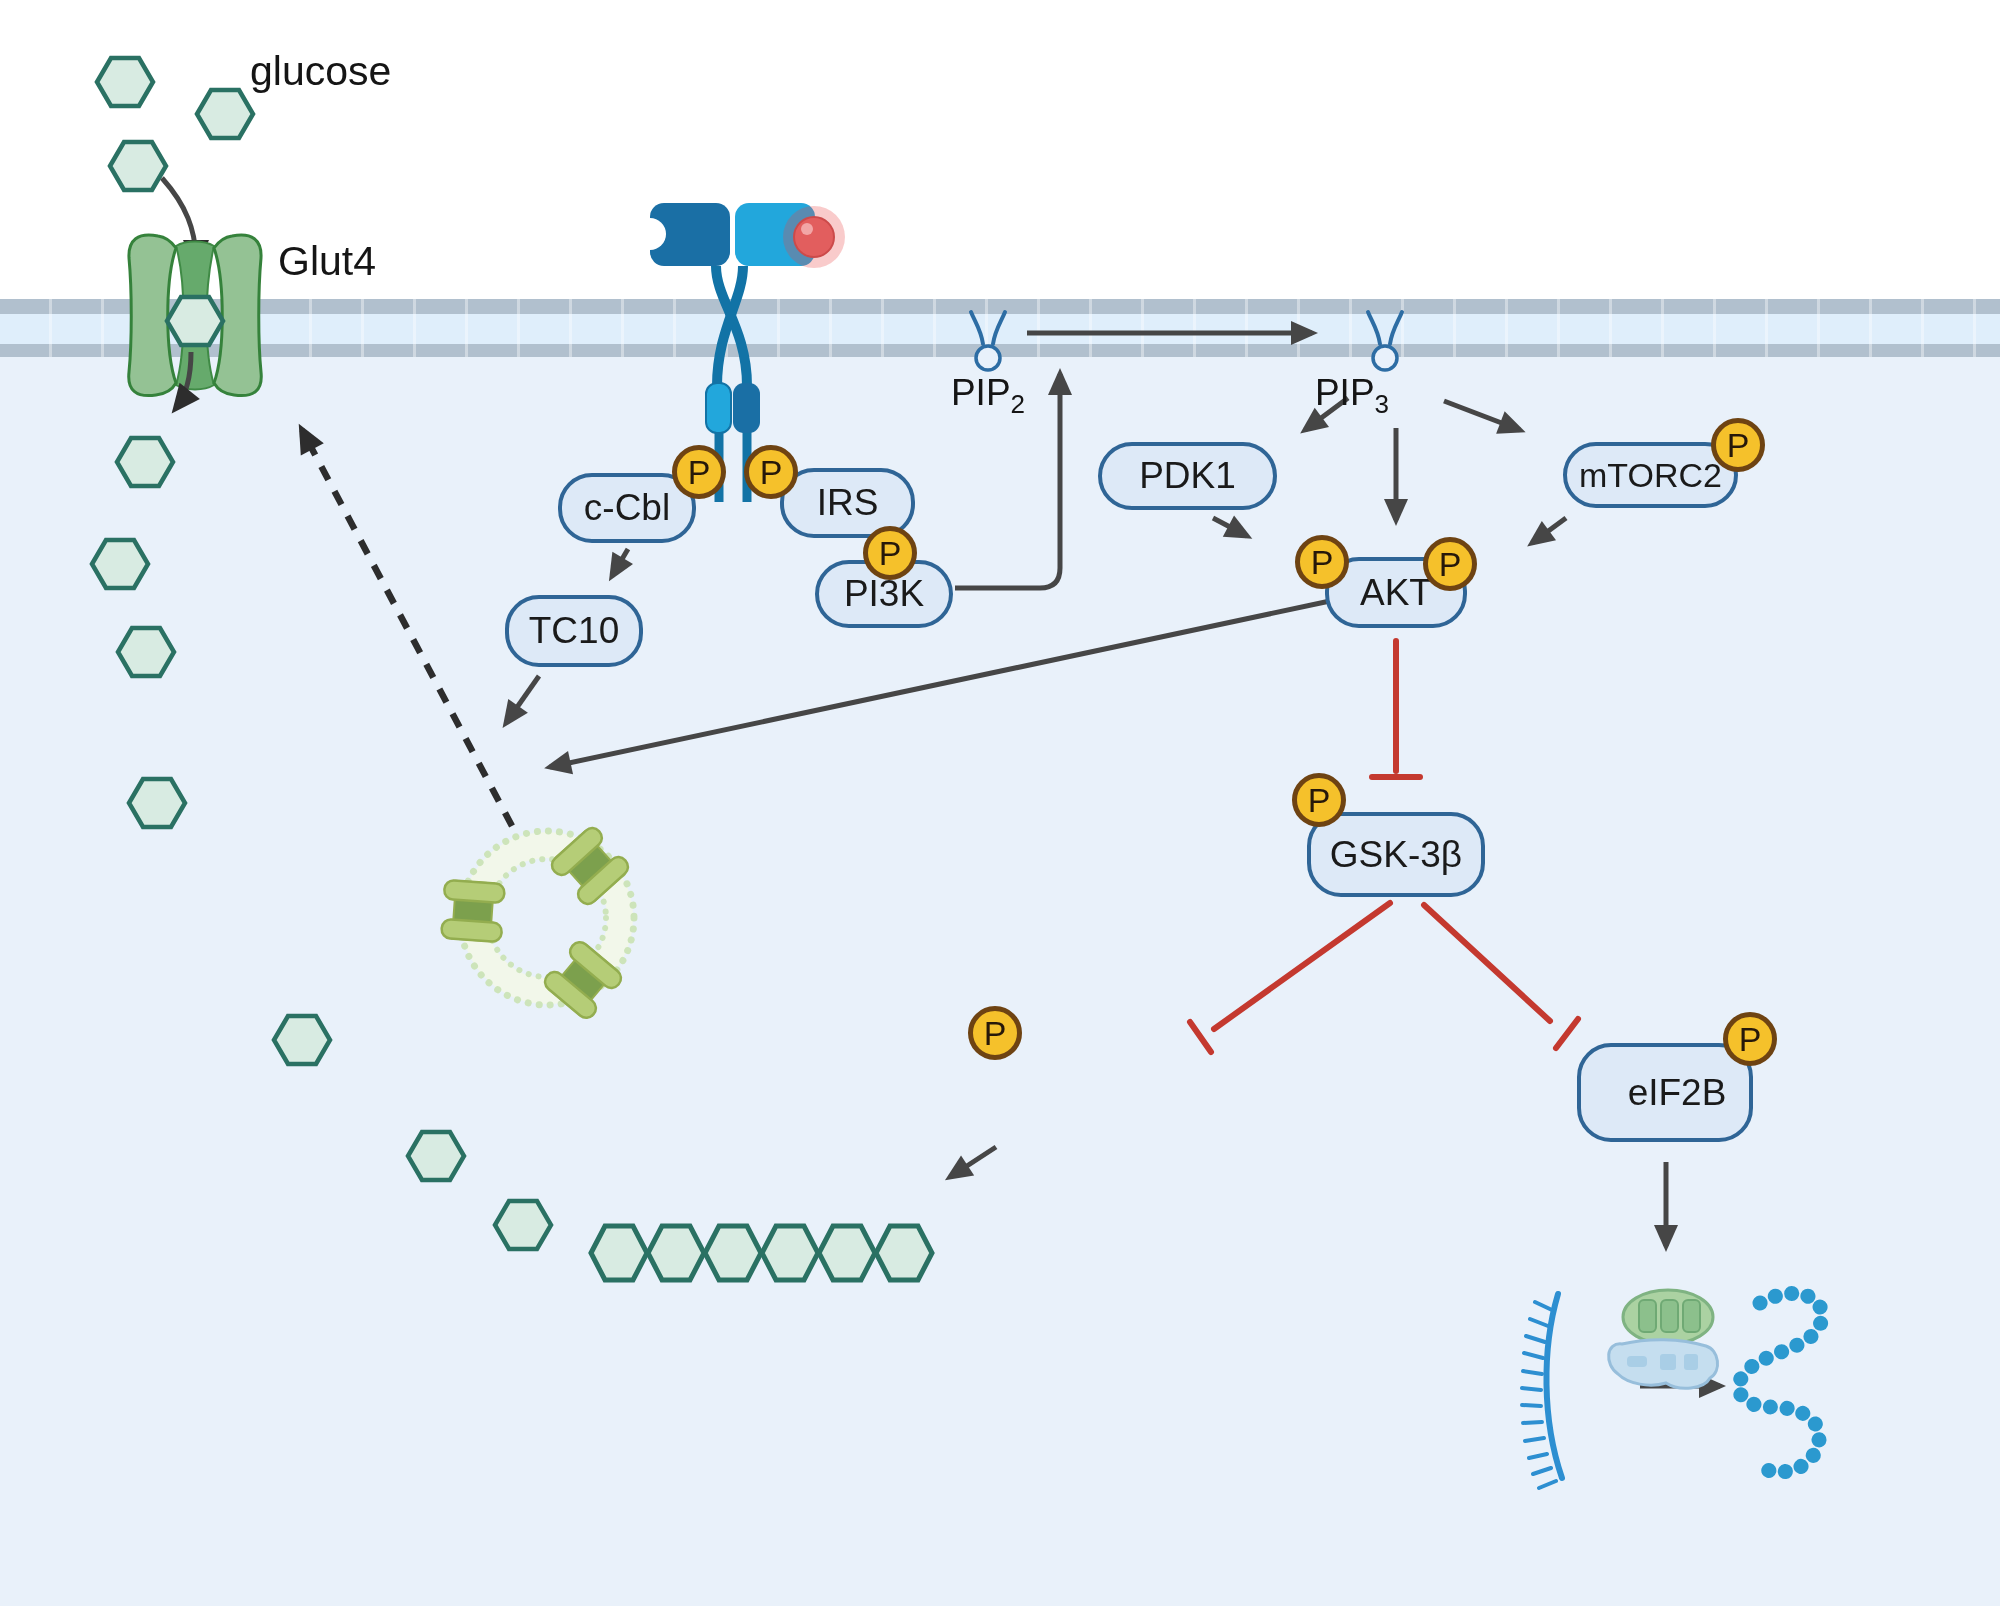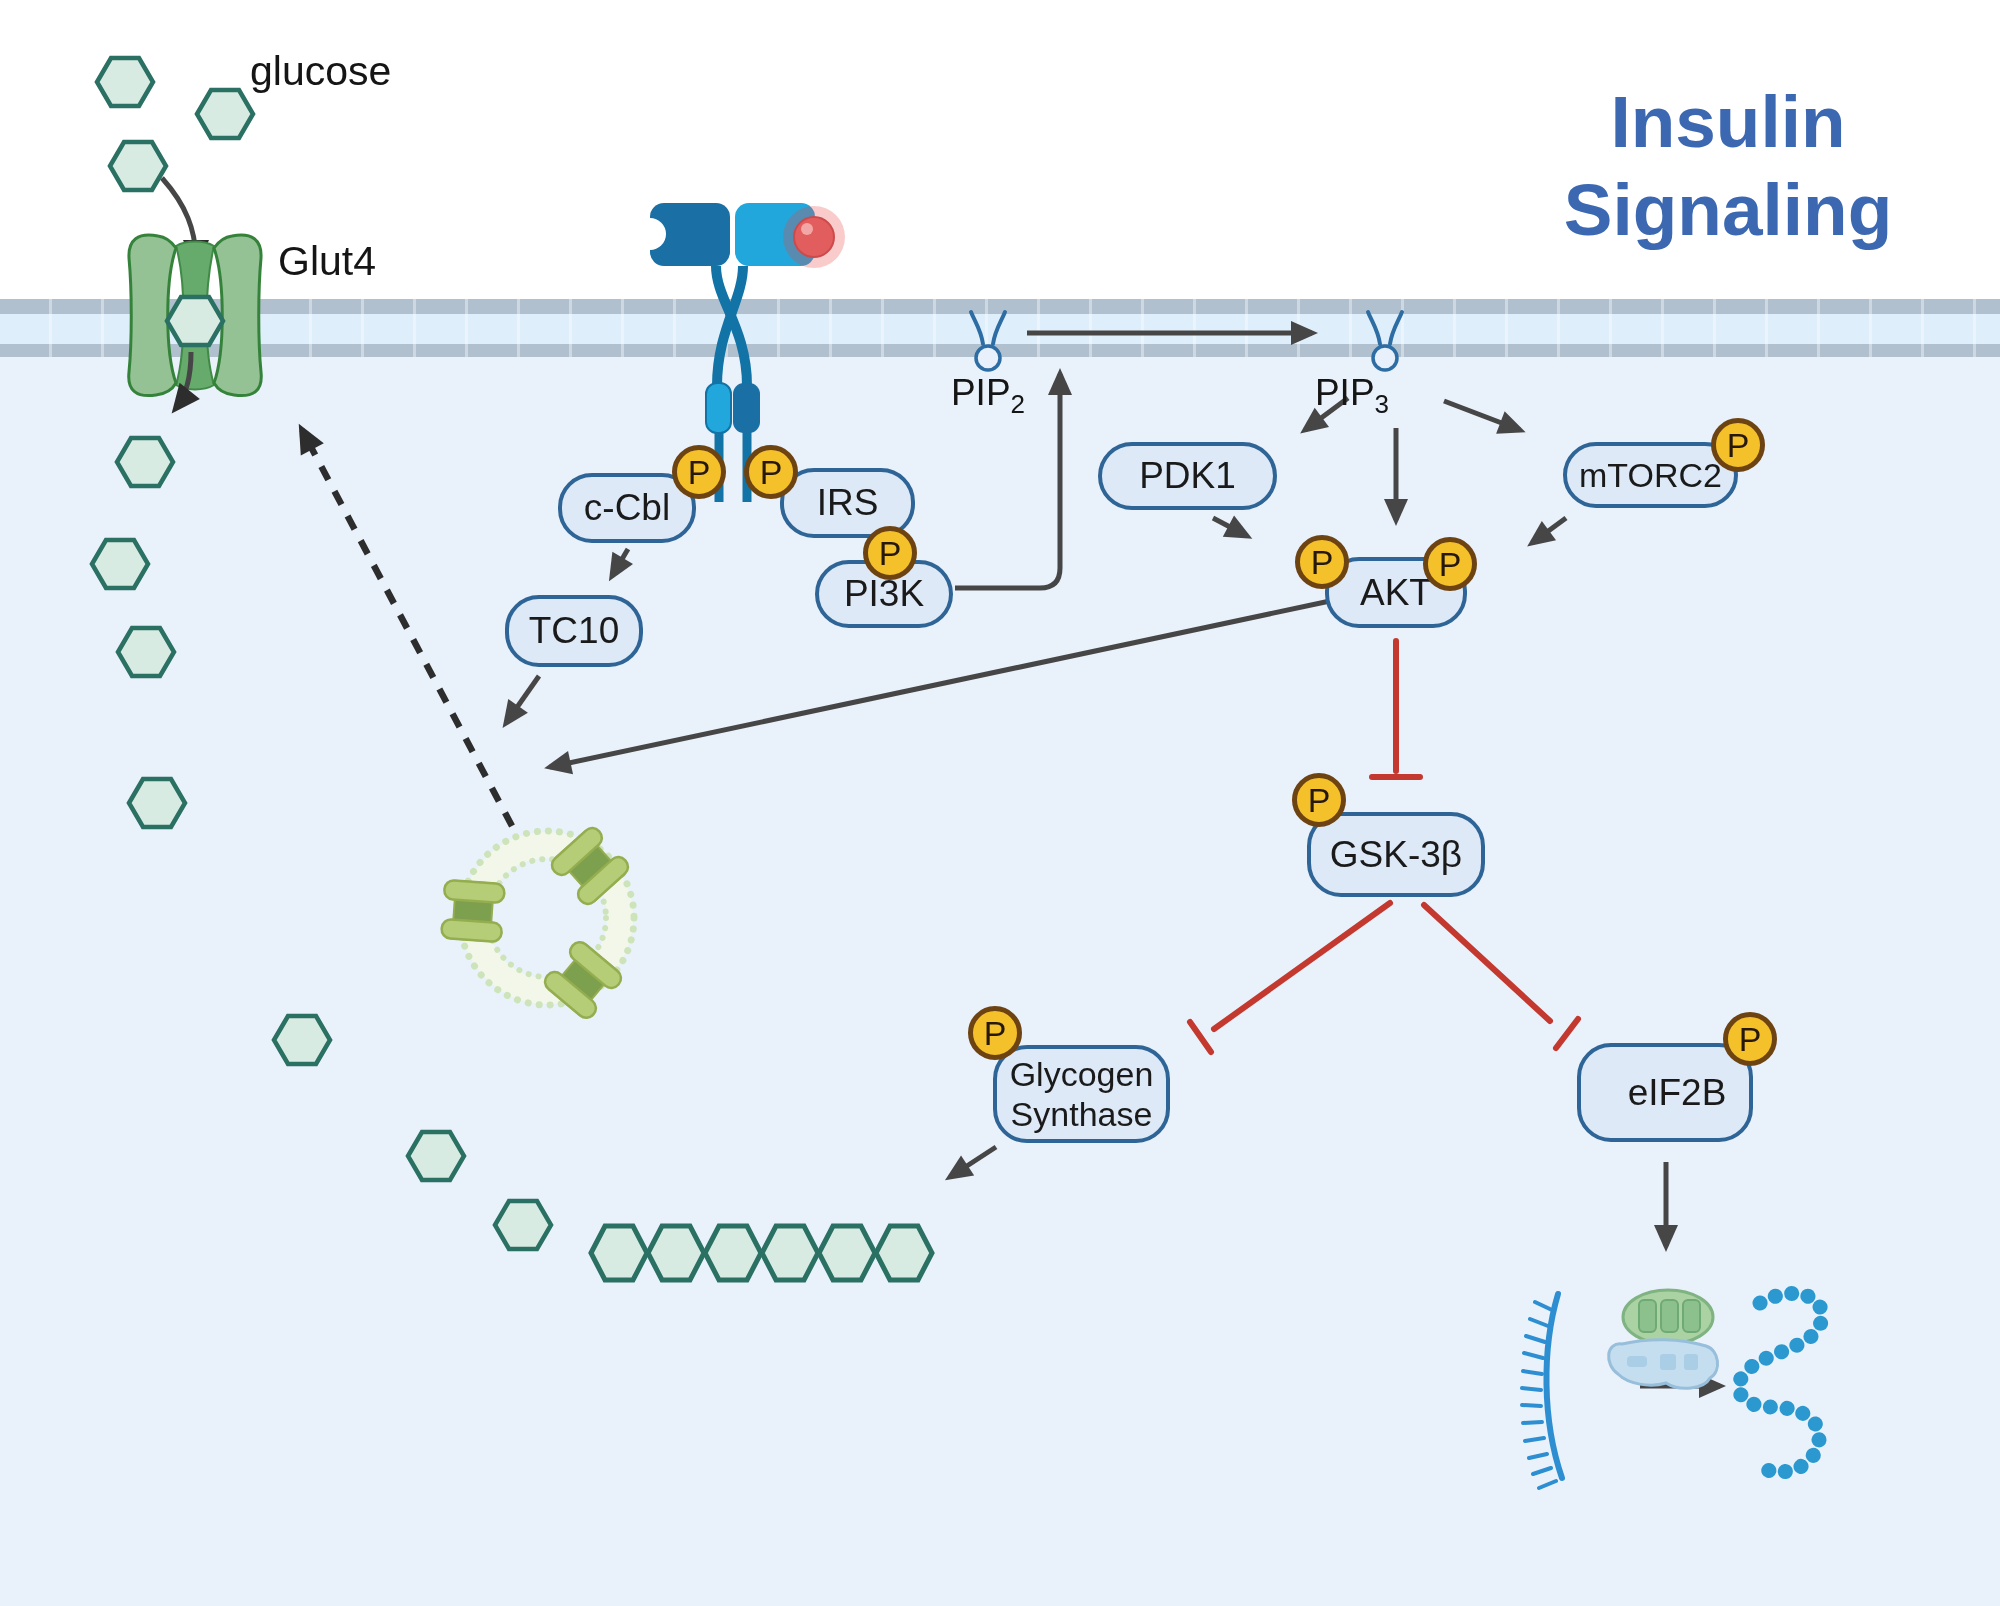--- a/index.html
+++ b/index.html
@@ -190,34 +190,29 @@
       <rect x="1684" y="1354" width="14" height="16" rx="3" fill="#a9cee6"></rect>
     </g>
     <path d="M1760,1303 C1795,1283 1828,1297 1821,1322 C1813,1348 1772,1350 1750,1368 C1728,1386 1740,1407 1771,1407 C1806,1407 1826,1424 1817,1448 C1809,1470 1780,1478 1760,1467" fill="none" stroke="#2b99cf" stroke-width="15" stroke-dasharray="0.1 16.5" stroke-linecap="round"></path>
   </svg>
 
   <div class="lbl lbl-glucose">glucose</div>
   <div class="lbl lbl-glut4">Glut4</div>
   <div class="lbl lbl-pip lbl-pip2"><span>PIP</span><sub>2</sub></div>
   <div class="lbl lbl-pip lbl-pip3"><span>PIP</span><sub>3</sub></div>
 
-  <div class="title">
-    <div>Insulin</div>
-    <div>Signaling</div>
-  </div>
 
   <div class="node" style="left:558px;top:473px;width:138px;height:70px;">c-Cbl</div>
   <div class="node" style="left:780px;top:468px;width:135px;height:70px;">IRS</div>
   <div class="node" style="left:815px;top:560px;width:138px;height:68px;">PI3K</div>
   <div class="node" style="left:505px;top:595px;width:138px;height:72px;">TC10</div>
   <div class="node" style="left:1098px;top:442px;width:179px;height:68px;">PDK1</div>
   <div class="node" style="left:1325px;top:557px;width:142px;height:71px;">AKT</div>
   <div class="node small-text" style="left:1563px;top:442px;width:175px;height:66px;">mTORC2</div>
   <div class="node" style="left:1307px;top:812px;width:178px;height:85px;">GSK-3β</div>
-  <div class="node small-text" style="left:993px;top:1045px;width:177px;height:98px;padding:0 8px;">Glycogen Synthase</div>
   <div class="node" style="left:1577px;top:1043px;width:176px;height:99px;padding-left:24px;">eIF2B</div>
 
   <div class="pbadge" style="left:672px;top:445px;">P</div>
   <div class="pbadge" style="left:744px;top:445px;">P</div>
   <div class="pbadge" style="left:863px;top:526px;">P</div>
   <div class="pbadge" style="left:1295px;top:535px;">P</div>
   <div class="pbadge" style="left:1423px;top:537px;">P</div>
   <div class="pbadge" style="left:1711px;top:418px;">P</div>
   <div class="pbadge" style="left:1292px;top:773px;">P</div>
   <div class="pbadge" style="left:968px;top:1006px;">P</div>

